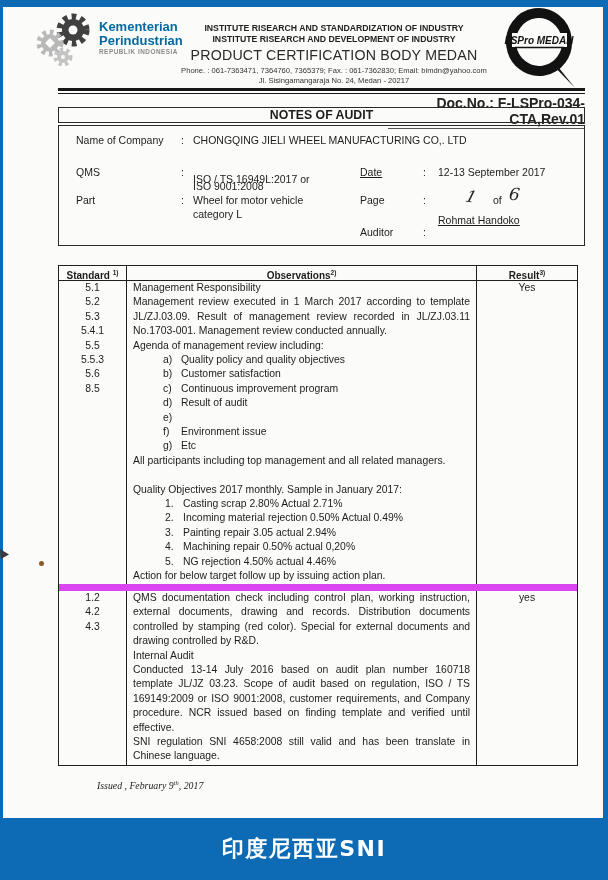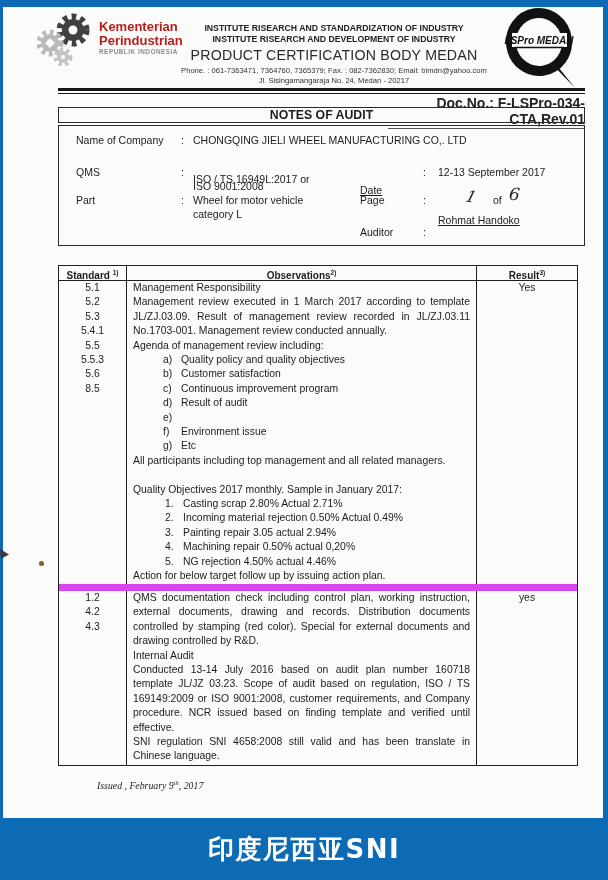--- a/index.html
+++ b/index.html
@@ -11,21 +11,21 @@
     color:#1c1c1c;
   }
   
   .frame-top{position:absolute;left:0;top:0;width:608px;height:7px;}
   .frame-left{position:absolute;left:0;top:0;width:3px;height:880px;}
   .frame-right{position:absolute;right:0;top:0;width:5px;height:880px;}
 
   
   .ministry{position:absolute;left:36px;top:12px;display:flex;align-items:flex-start;}
   .ministry-text{margin-left:5px;padding-top:8px;}
-  .ministry-text .l1{font-weight:bold;font-size:13px;line-height:13.5px;color:#b91c1c;}
+  .ministry-text .l1{font-weight:bold;font-size:13px;line-height:13.5px;color:#0369a1;}
   .ministry-text .l3{font-size:6.4px;letter-spacing:.5px;color:#8a8a8a;margin-top:1px;font-weight:bold;}
   .hcenter{position:absolute;left:148px;top:23px;width:372px;text-align:center;}
   .hcenter .inst{font-weight:bold;font-size:8.7px;line-height:11px;color:#222;}
   .hcenter .bodyname{font-size:14.2px;letter-spacing:.2px;margin-top:2px;color:#2a2a2a;}
   .hcenter .contact{font-size:7.6px;margin-top:3px;color:#333;}
   .hcenter .addr{font-size:7.6px;margin-top:1px;color:#333;}
   .lspro{position:absolute;left:503px;top:6px;}
 
   .rule{position:absolute;left:58px;top:88px;width:527px;height:2px;
         border-top:3px solid #161616;border-bottom:1.5px solid #161616;}
@@ -64,21 +64,21 @@
   .li .mk{width:18px;text-align:left;flex:none;}
   .li.letters{padding-left:30px;}
   .li.numbers{padding-left:32px;}
 
   .issued{position:absolute;left:97px;top:779px;font-family:"Liberation Serif","DejaVu Serif",serif;
           font-style:italic;font-size:9.8px;color:#222;}
   .issued sup{font-size:6.5px;}
 
   .banner{position:absolute;left:0;top:818px;width:608px;height:62px;
           display:flex;align-items:center;justify-content:center;}
-  .banner .btxt{color:#fff;font-weight:bold;font-size:26px;letter-spacing:1.5px;
+  .banner .btxt{color:#fff;font-weight:bold;font-size:22px;letter-spacing:1.5px;
                 font-family:"DejaVu Sans","Liberation Sans",sans-serif;}
 
   .speck{position:absolute;left:39px;top:561px;width:5px;height:5px;border-radius:50%;background:#8a5a2a;}
   .edge-mark{position:absolute;left:0px;top:549px;width:9px;height:10px;background:#3a3a3a;
              clip-path:polygon(0 0,100% 55%,10% 100%);}
 </style>
 </head>
 <body>
 
 <div class="page">
@@ -105,21 +105,21 @@
       <div class="l1">Kementerian</div>
       <div class="l1">Perindustrian</div>
       <div class="l3">REPUBLIK INDONESIA</div>
     </div>
   </div>
 
   <div class="hcenter">
     <div class="inst">INSTITUTE RISEARCH AND STANDARDIZATION OF INDUSTRY</div>
     <div class="inst">INSTITUTE RISEARCH AND DEVELOPMENT OF INDUSTRY</div>
     <div class="bodyname">PRODUCT CERTIFICATION BODY MEDAN</div>
-    <div class="contact">Phone. : 061-7363471, 7364760, 7365379; Fax. : 082-7362830; Email: bimdn@yahoo.com</div>
+    <div class="contact">Phone. : 061-7363471, 7364760, 7365379; Fax. : 061-7362830; Email: bimdn@yahoo.com</div>
     <div class="addr">Jl. Sisingamangaraja No. 24, Medan - 20217</div>
   </div>
 
   <div class="lspro">
     <svg width="78" height="86" viewBox="0 0 78 86">
       <ellipse cx="36" cy="36" rx="28" ry="29" fill="none" stroke="#121212" stroke-width="10" transform="rotate(-8 36 36)"></ellipse>
       <polygon points="47,56 72,82 56,62" fill="#121212"></polygon>
       <rect x="9" y="27" width="55" height="14" fill="#fbfbf9"></rect>
       <text x="36" y="38" text-anchor="middle" font-size="10" font-weight="bold" font-style="italic" font-family="Liberation Sans, sans-serif" fill="#121212">LSPro MEDAN</text>
       <line x1="12" y1="41.5" x2="61" y2="41.5" stroke="#121212" stroke-width="1.4"></line>
@@ -139,21 +139,21 @@
     <span class="lab" style="left:17px;top:40px;">QMS</span>
     <span class="col" style="left:122px;top:40px;">:</span>
     <span class="val" style="left:134px;top:40px;margin-top:7px;">ISO / TS 16949L:2017 or</span>
     <span class="val" style="left:134px;top:54px;">ISO 9001:2008</span>
 
     <span class="lab" style="left:17px;top:68px;">Part</span>
     <span class="col" style="left:122px;top:68px;">:</span>
     <span class="val" style="left:134px;top:68px;">Wheel for motor vehicle</span>
     <span class="val" style="left:134px;top:82px;">category L</span>
 
-    <span class="lab" style="left:301px;top:58px;text-decoration:underline;">Date</span>
+    <span class="lab" style="left:301px;top:40px;text-decoration:underline;">Date</span>
     <span class="col" style="left:364px;top:40px;">:</span>
     <span class="val" style="left:379px;top:40px;">12-13 September 2017</span>
 
     <span class="lab" style="left:301px;top:68px;">Page</span>
     <span class="col" style="left:364px;top:68px;">:</span>
     <span class="val hand hand-1" style="left:407px;top:61px;">1</span>
     <span class="val" style="left:434px;top:68px;">of</span>
     <span class="val hand hand-6" style="left:450px;top:58px;">6</span>
 
     <span class="lab" style="left:301px;top:100px;">Auditor</span>

